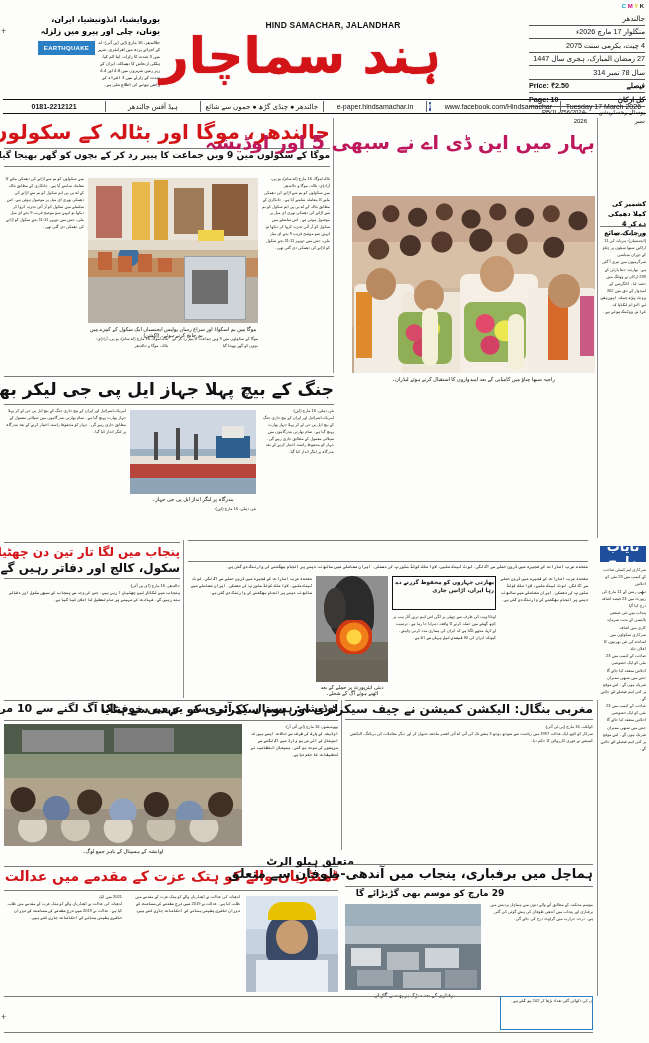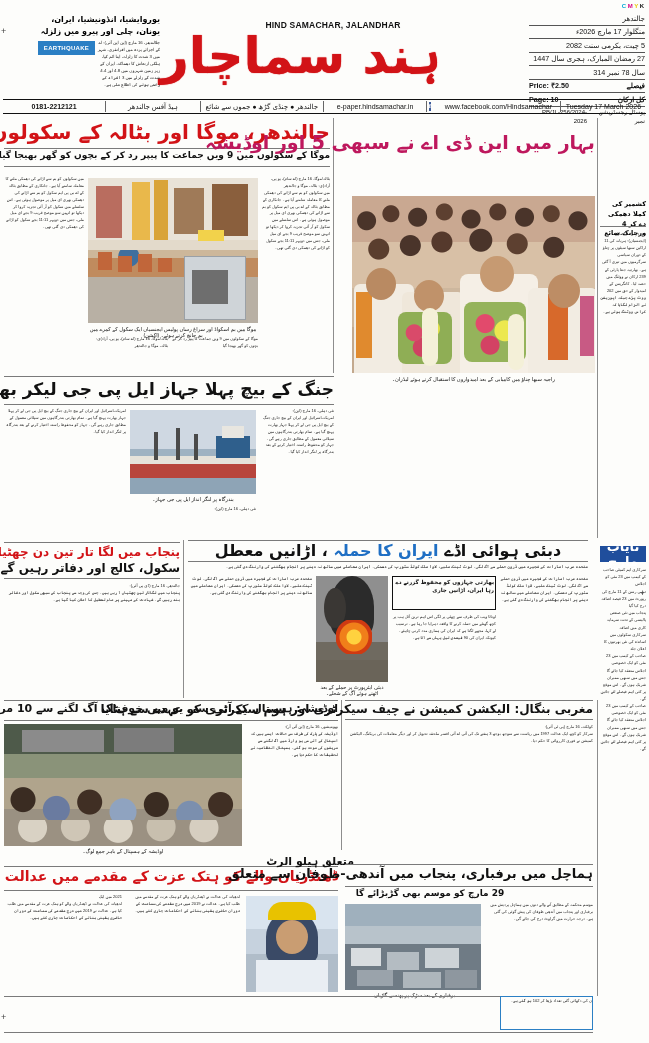--- a/index.html
+++ b/index.html
@@ -135,21 +135,21 @@
     <div class="hl urdu" style="left:2px; top:0; width:124px; font-size:8px; font-weight:700; white-space:normal; text-align:right; line-height:1.5;">یوروایشیا، انڈونیشیا، ایران، یونان، چلی اور پیرو میں زلزلہ</div>
     <div class="eq-badge">EARTHQUAKE</div>
     <div class="body-txt" style="left:2px; top:26px; width:124px; height:58px; text-align:right;">
       <div class="urdu" style="font-size:4.3px; line-height:1.62; color:#1a1a1a; margin-left:60px;">جلالندھر، 16 مارچ (این این آئی): اے کے اجزائے پردہ میں افراتفری، شہر میں 3 شدت کا زلزلہ، اپنا اٹم کیا، ہلکی ارتعاش کا دھماکہ، ایران کے زیر زمین شہروں میں 4.8 اور 4.4 شدت کے زلزلے میں 3 افراد کے زخمی ہونے کی اطلاع ملی ہے۔</div>
     </div>
   </div>
 
   <div id="date-col">
     <div class="d-line">جالندھر</div>
     <div class="d-line">منگلوار 17 مارچ 2026ء</div>
-    <div class="d-line">5 چیت، بکرمی سنت 2082</div>
+    <div class="d-line">4 چیت، بکرمی سنت 2075</div>
     <div class="d-line">27 رمضان المبارک، ہجری سال 1447</div>
     <div class="d-line">سال 78 نمبر 314</div>
     <div class="d-line price" style="display:flex; justify-content:space-between;">
       <span>فیصلے</span>
       <span class="lat">Price: ₹2.50</span>
     </div>
     <div class="d-line pageno" style="display:flex; justify-content:space-between;">
       <span>کل ارکان</span>
       <span class="lat">Page: 10</span>
     </div>
@@ -316,25 +316,20 @@
   <div class="hl" style="left:4px; top:546px; width:176px; font-size:12px; color:#d21317; letter-spacing:-1px;">پنجاب میں لگا تار تین دن چھٹیاں</div>
   <div class="hl" style="left:4px; top:562px; width:176px; font-size:12px; color:#111; letter-spacing:-1px;">سکول، کالج اور دفاتر رہیں گے بند</div>
   <div class="hline" style="left:4px; top:578px; width:176px;"></div>
   <div class="body-txt" style="left:4px; top:582px; width:176px; height:112px;">
     <div class="urdu" style="font-size:4px; line-height:1.75; color:#1a1a1a;">جالندھر، 16 مارچ (ڈی پی آئی):</div>
     <div class="urdu" style="font-size:4px; line-height:1.75; color:#1a1a1a;">پنجاب میں لگاتار تین چھٹیاں آ رہی ہیں۔ جس کی وجہ سے پنجاب کے سبھی سکول اور دفاتر بند رہیں گے۔ شہادت کے مہینے پر عام تعطیل کا اعلان کیا گیا ہے۔</div>
   </div>
 
   <div class="vline" style="left:183px; top:540px; height:158px;"></div>
   <div class="hline" style="left:188px; top:540px; width:400px;"></div>
-  <div class="hl" style="left:188px; top:543px; width:400px; font-size:16px; color:#111; letter-spacing:-1.4px;">
-    <span>دبئی ہوائی اڈے</span>
-    <span style="color:#1f6fc4;">ایران کا حملہ</span>
-    <span>، اڑانیں معطل</span>
-  </div>
   <div class="hline" style="left:188px; top:561px; width:400px;"></div>
   <div class="body-txt" style="left:188px; top:564px; width:400px; height:10px;">
     <div class="urdu" style="font-size:4.2px; line-height:1.6; color:#1a1a1a;">متحدہ عرب امارات کے فجیرہ میں ڈرون حملے سے آگ لگی۔ لوٹ ٹینک ملبے، لاوا ملک کولڈ سٹورپ کی دھمکی۔ ایران معاملے میں ساتھ نہ دینے پر انجام بھگتنے کی وارننگ دی گئی ہے۔</div>
   </div>
 
   <div class="photo" style="left:316px; top:576px; width:72px; height:106px;
        background: linear-gradient(#8f8f8f 0 62%, #6f6a60 62% 82%, #5f5b52 82% 100%);">
     <div style="position:absolute; left:14px; top:0; width:44px; height:62px; background:#2b2b2b; border-radius:50% 50% 30% 30%;"></div>
     <div style="position:absolute; left:8px; top:12px; width:22px; height:40px; background:#3a3734; border-radius:50%;"></div>
     <div style="position:absolute; left:20px; top:44px; width:36px; height:34px;

